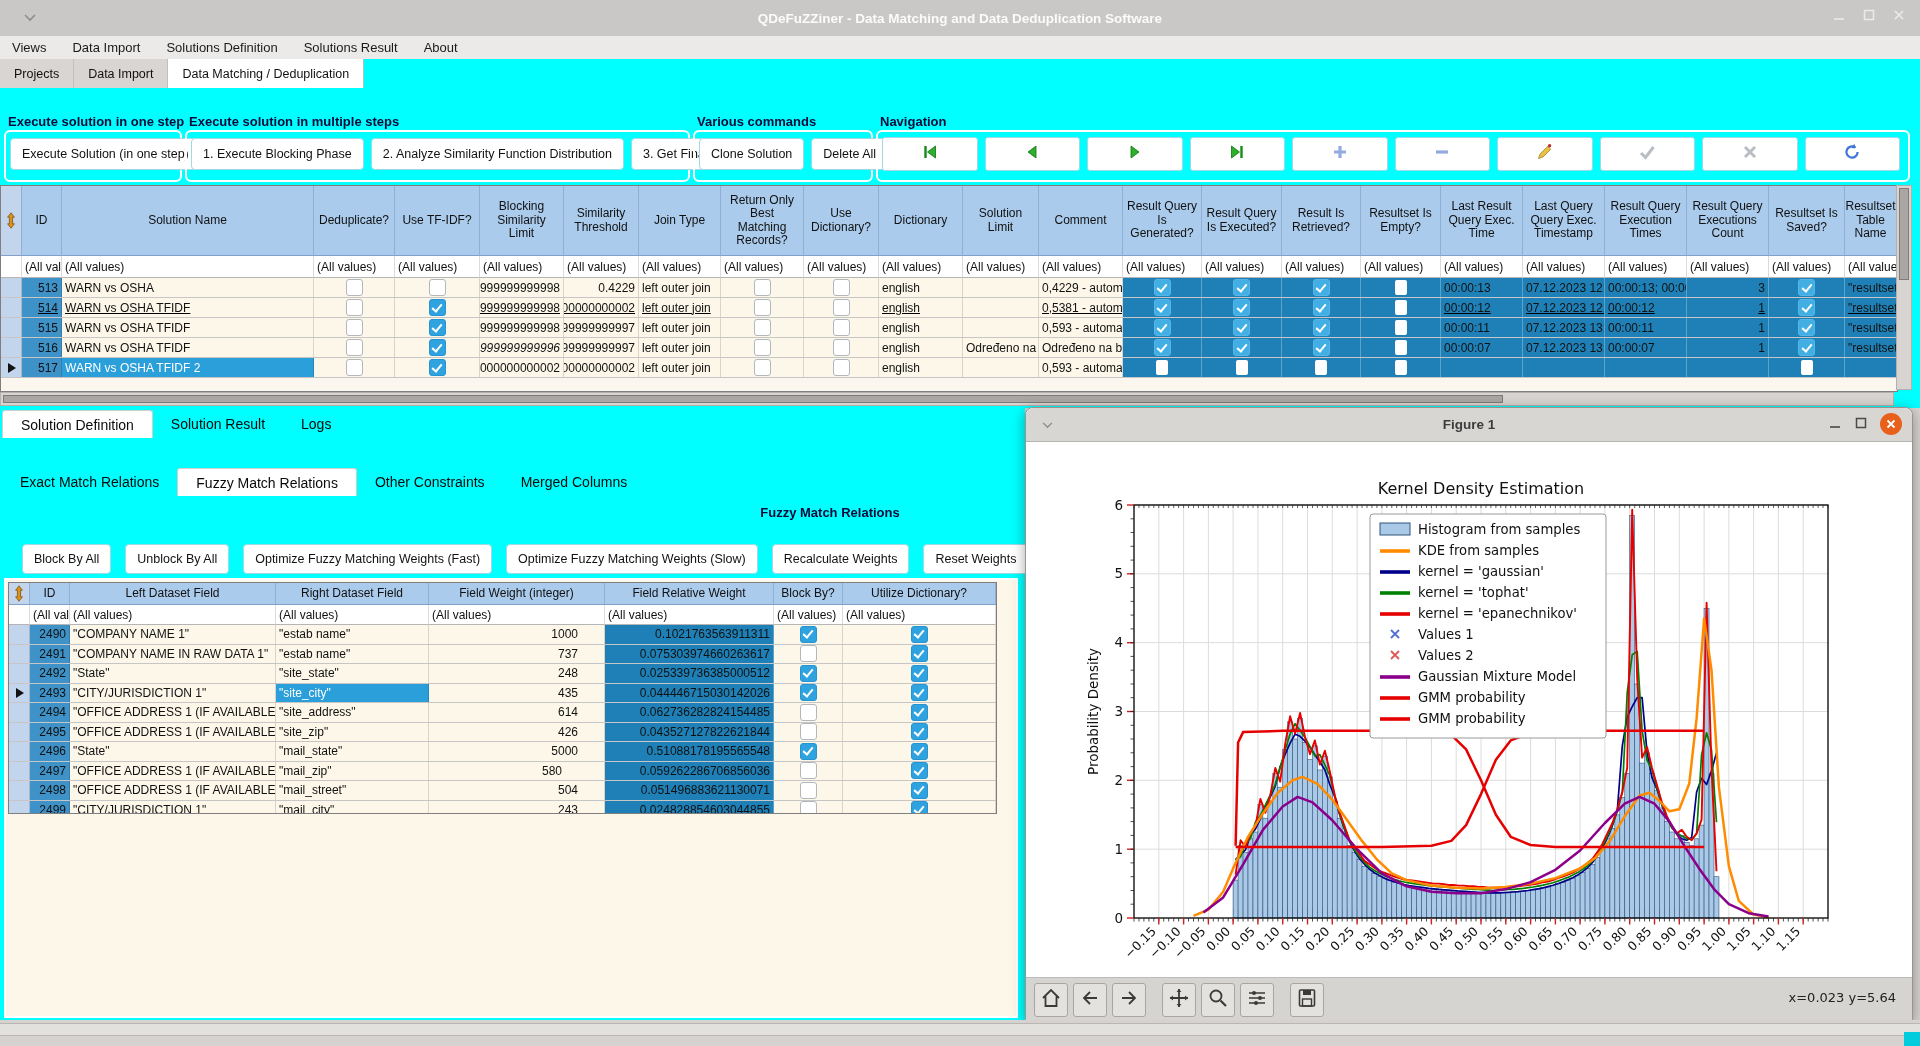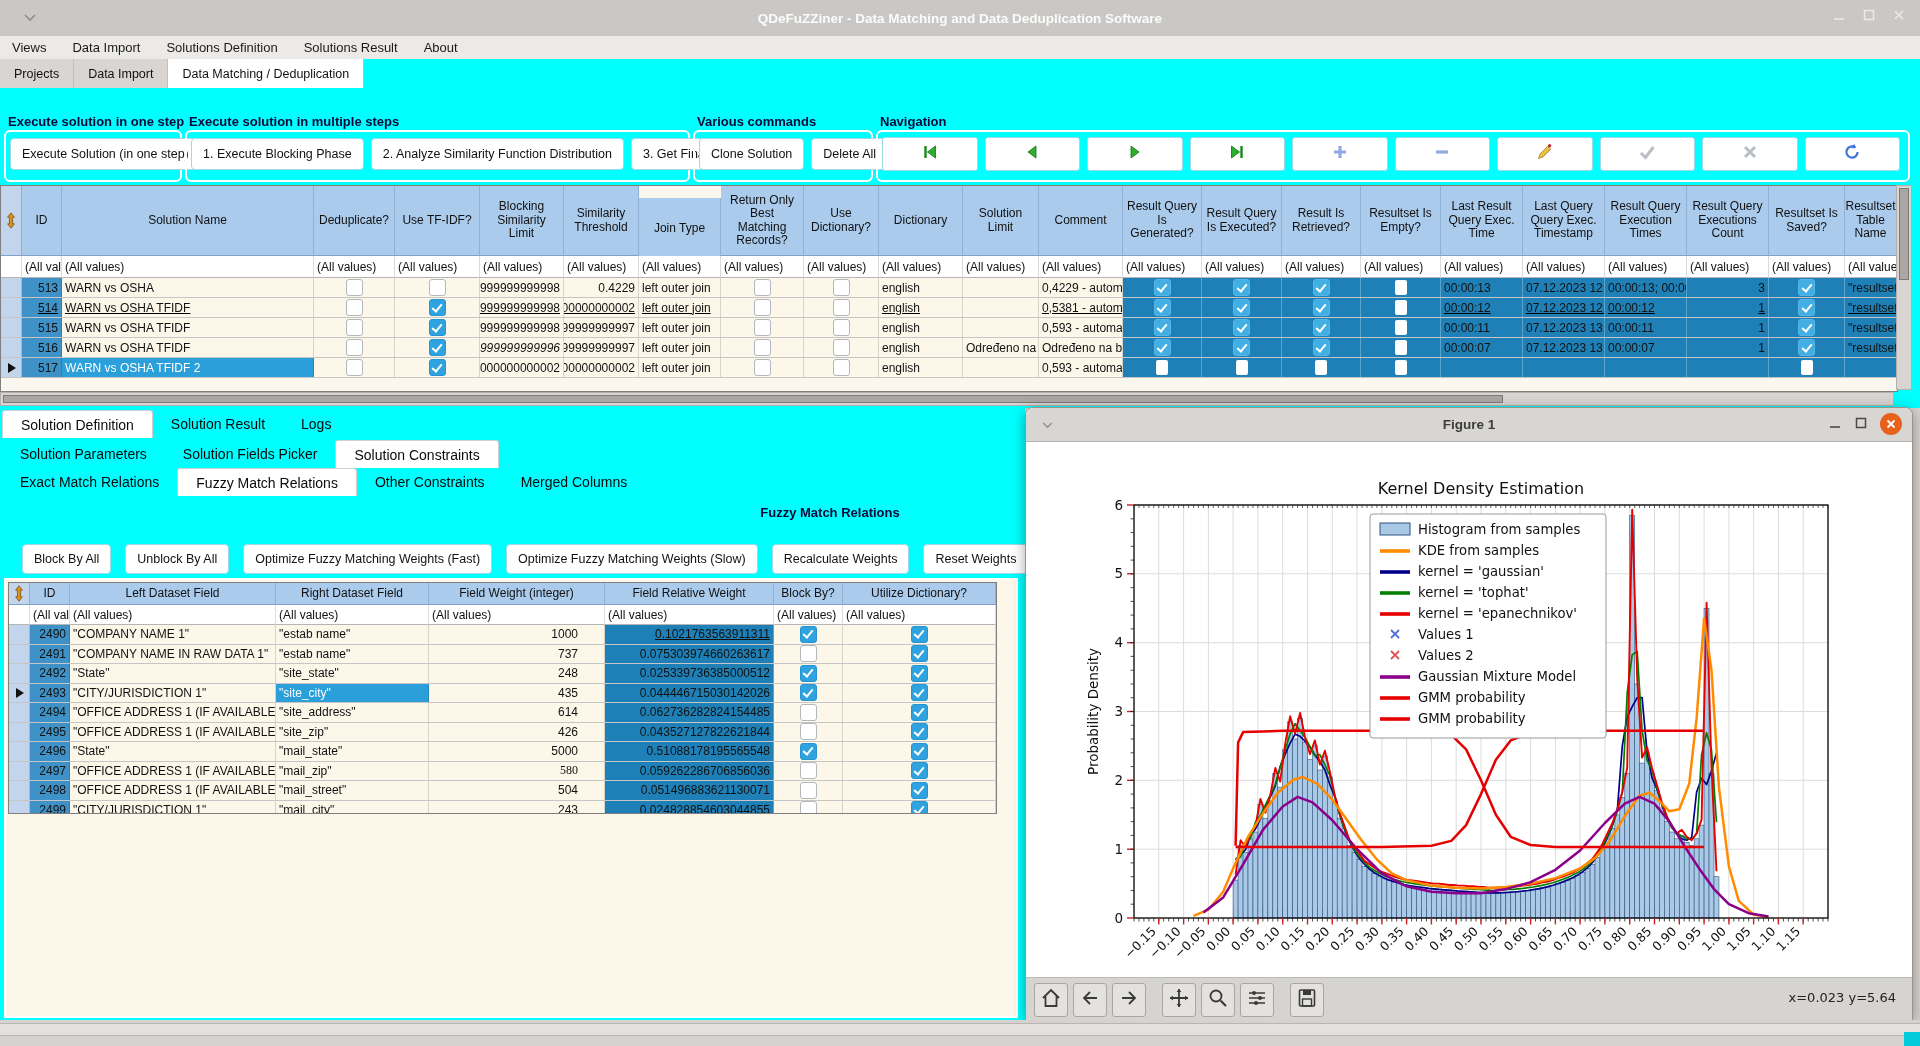--- a/index.html
+++ b/index.html
@@ -225,21 +225,21 @@
           </div>
           <div class="gcell" style="width:85px;height:70px;">
             <span>Use TF-IDF?</span>
           </div>
           <div class="gcell" style="width:84px;height:70px;">
             <span>Blocking Similarity Limit</span>
           </div>
           <div class="gcell" style="width:75px;height:70px;">
             <span>Similarity Threshold</span>
           </div>
-          <div class="gcell" style="width:82px;height:63px;margin-top:12px;">
+          <div class="gcell" style="width:82px;height:70px;">
             <span>Join Type</span>
           </div>
           <div class="gcell" style="width:83px;height:70px;">
             <span>Return Only Best Matching Records?</span>
           </div>
           <div class="gcell" style="width:75px;height:70px;">
             <span>Use Dictionary?</span>
           </div>
           <div class="gcell" style="width:84px;height:70px;">
             <span>Dictionary</span>
@@ -531,25 +531,20 @@
       <div class="sbthumb" style="left:2px;top:2px;width:1500px;height:8px;"></div>
     </div>
   </div>
 
   <div id="bottompanel">
     <div class="tabrow" style="top:2px;" id="tabrow0">
         <span class="stab active">Solution Definition</span>
         <span class="stab">Solution Result</span>
         <span class="stab">Logs</span>
       </div>
-    <div class="tabrow" style="top:32px;" id="tabrow1">
-        <span class="stab">Solution Parameters</span>
-        <span class="stab">Solution Fields Picker</span>
-        <span class="stab active">Solution Constraints</span>
-      </div>
     <div class="tabrow" style="top:60px;" id="tabrow2">
         <span class="stab">Exact Match Relations</span>
         <span class="stab active">Fuzzy Match Relations</span>
         <span class="stab">Other Constraints</span>
         <span class="stab">Merged Columns</span>
       </div>
     <div id="band-title">Fuzzy Match Relations</div>
     <div id="fz-buttons">
         <div class="btn" style="height:28px">Block By All</div>
         <div class="btn" style="height:28px">Unblock By All</div>
@@ -604,21 +599,21 @@
             <div class="gcell" style="width:169px;">(All values)</div>
             <div class="gcell" style="width:69px;">(All values)</div>
             <div class="gcell" style="width:153px;">(All values)</div>
           </div>
           <div class="grow drow" style="height:18.5px;">
             <div class="gcell gut" style="width:21px;"></div>
             <div class="gcell idc" style="width:40px;">2490</div>
             <div class="gcell" style="width:206px;">"COMPANY NAME 1"</div>
             <div class="gcell" style="width:153px;">"estab name"</div>
             <div class="gcell cellnum" style="width:176px;padding-right:26px;">1000</div>
-            <div class="gcell bluec cellnum" style="width:169px;text-decoration:underline;">0.1021763563911311</div>
+            <div class="gcell bluec cellnum" style="width:169px;">0.1021763563911311</div>
             <div class="gcell cellcenter" style="width:69px;">
               <span class="cb checked"></span>
             </div>
             <div class="gcell cellcenter" style="width:153px;">
               <span class="cb checked"></span>
             </div>
           </div>
           <div class="grow drow" style="height:18.5px;">
             <div class="gcell gut" style="width:21px;"></div>
             <div class="gcell idc" style="width:40px;">2491</div>
@@ -703,21 +698,21 @@
             </div>
             <div class="gcell cellcenter" style="width:153px;">
               <span class="cb checked"></span>
             </div>
           </div>
           <div class="grow drow" style="height:18.5px;">
             <div class="gcell gut" style="width:21px;"></div>
             <div class="gcell idc" style="width:40px;">2497</div>
             <div class="gcell" style="width:206px;">"OFFICE ADDRESS 1 (IF AVAILABLE)"</div>
             <div class="gcell" style="width:153px;">"mail_zip"</div>
-            <div class="gcell cellnum" style="width:176px;padding-right:26px;font-family:Liberation Serif, serif;">580</div>
+            <div class="gcell cellnum" style="width:176px;padding-right:42px;">580</div>
             <div class="gcell bluec cellnum" style="width:169px;">0.059262286706856036</div>
             <div class="gcell cellcenter" style="width:69px;">
               <span class="cb"></span>
             </div>
             <div class="gcell cellcenter" style="width:153px;">
               <span class="cb checked"></span>
             </div>
           </div>
           <div class="grow drow" style="height:18.5px;">
             <div class="gcell gut" style="width:21px;"></div>

